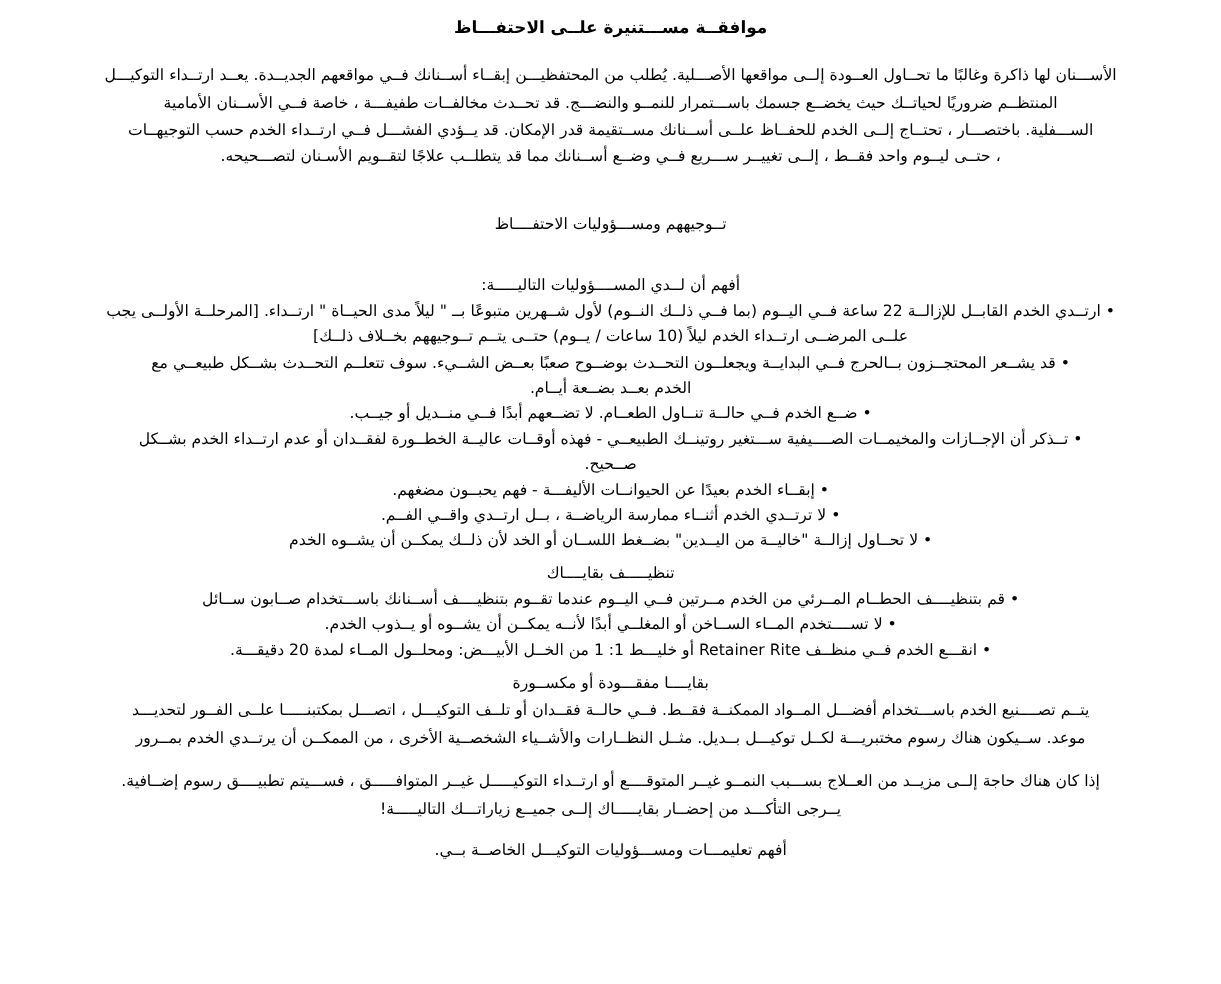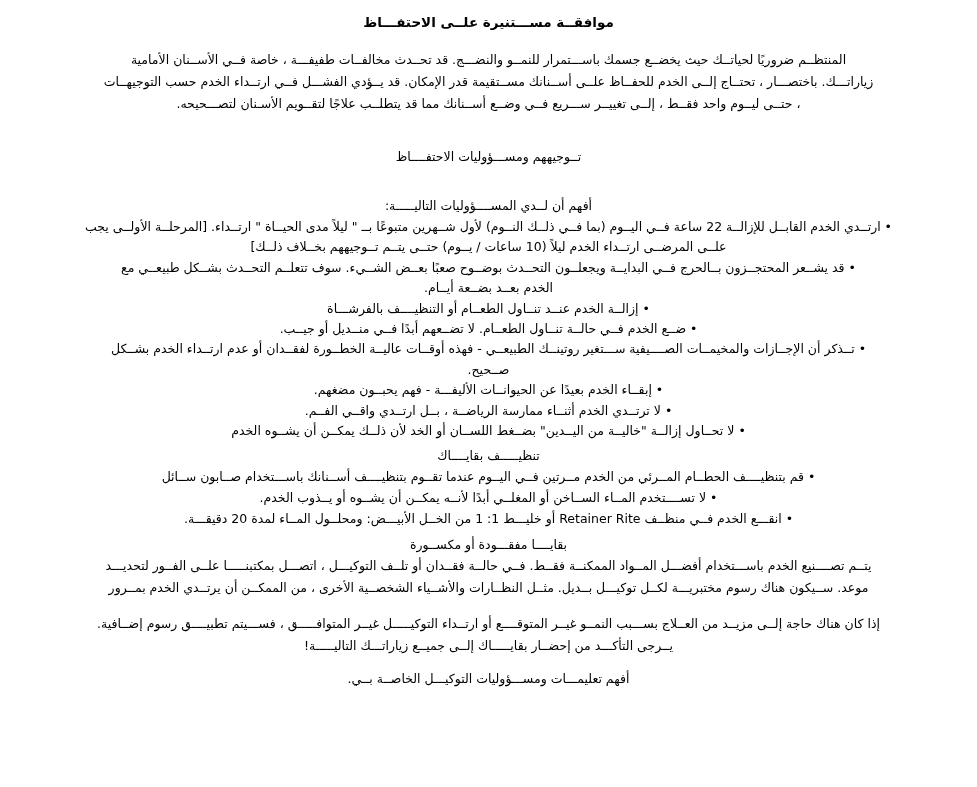--- a/index.html
+++ b/index.html
@@ -44,35 +44,35 @@
   .ack-line { margin-top: 11px; }
 </style>
 </head>
 <body>
 
 <div class="doc">
 
   <div class="title-line">موافقــة مســـتنيرة علــى الاحتفـــاظ</div>
 
   <div class="intro">
+    <div class="line">الأســـنان لها ذاكرة وغالبًا ما تحــاول العــودة إلــى مواقعها الأصـــلية. يُطلب من المحتفظيـــن إبقــاء أســنانك فــي مواقعهم الجديــدة. يعــد ارتــداء التوكيـــل</div>
     <div class="line">المنتظــم ضروريًا لحياتــك حيث يخضــع جسمك باســـتمرار للنمــو والنضـــج. قد تحــدث مخالفــات طفيفـــة ، خاصة فــي الأســنان الأمامية</div>
-    <div class="line">زياراتـــك. باختصـــار ، تحتــاج إلــى الخدم للحفــاظ علــى أســنانك مســتقيمة قدر الإمكان. قد يــؤدي الفشـــل فــي ارتــداء الخدم حسب التوجيهــات</div>
+    <div class="line">الســـفلية. باختصـــار ، تحتــاج إلــى الخدم للحفــاظ علــى أســنانك مســتقيمة قدر الإمكان. قد يــؤدي الفشـــل فــي ارتــداء الخدم حسب التوجيهــات</div>
     <div class="line">، حتــى ليــوم واحد فقــط ، إلــى تغييــر ســـريع فــي وضــع أســنانك مما قد يتطلــب علاجًا لتقــويم الأسـنان لتصـــحيحه.</div>
   </div>
 
   <div class="line section-heading">تــوجيههم ومســـؤوليات الاحتفــــاظ</div>
 
   <div class="line lead-line">أفهم أن لــدي المســــؤوليات التاليـــــة:</div>
 
   <div class="bullets">
     <div class="line">• ارتــدي الخدم القابــل للإزالــة 22 ساعة فــي اليــوم (بما فــي ذلــك النــوم) لأول شــهرين متبوعًا بــ " ليلاً مدى الحيــاة " ارتــداء. [المرحلــة الأولــى يجب</div>
     <div class="line">علــى المرضــى ارتــداء الخدم ليلاً (10 ساعات / يــوم) حتــى يتــم تــوجيههم بخــلاف ذلــك]</div>
     <div class="line">• قد يشــعر المحتجــزون بــالحرج فــي البدايــة ويجعلــون التحــدث بوضــوح صعبًا بعــض الشــيء. سوف تتعلــم التحــدث بشــكل طبيعــي مع</div>
     <div class="line">الخدم بعــد بضــعة أيــام.</div>
-    <div class="line">• إزالــة الخدم عنــد تنــاول الطعــام أو التنظيــــف بالفرشـــاة</div>
     <div class="line">• ضــع الخدم فــي حالــة تنــاول الطعــام. لا تضــعهم أبدًا فــي منــديل أو جيــب.</div>
     <div class="line">• تــذكر أن الإجــازات والمخيمــات الصــــيفية ســـتغير روتينــك الطبيعــي - فهذه أوقــات عاليــة الخطــورة لفقــدان أو عدم ارتــداء الخدم بشــكل</div>
     <div class="line">صــحيح.</div>
     <div class="line">• إبقــاء الخدم بعيدًا عن الحيوانــات الأليفـــة - فهم يحبــون مضغهم.</div>
     <div class="line">• لا ترتــدي الخدم أثنــاء ممارسة الرياضــة ، بــل ارتــدي واقــي الفــم.</div>
     <div class="line">• لا تحــاول إزالــة "خاليــة من اليــدين" بضــغط اللســان أو الخد لأن ذلــك يمكــن أن يشــوه الخدم</div>
   </div>
 
   <div class="line cleaning-heading">تنظيـــــف بقايــــاك</div>
 

